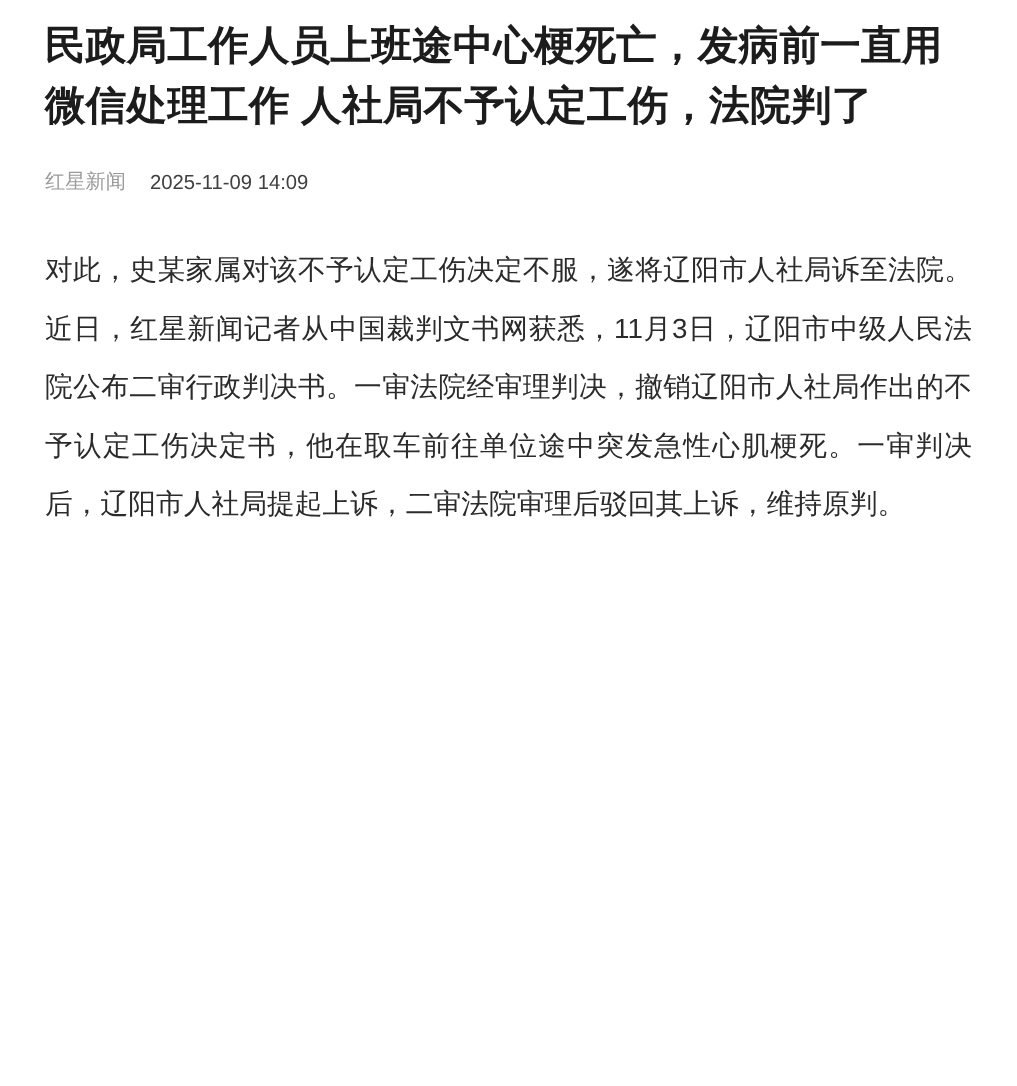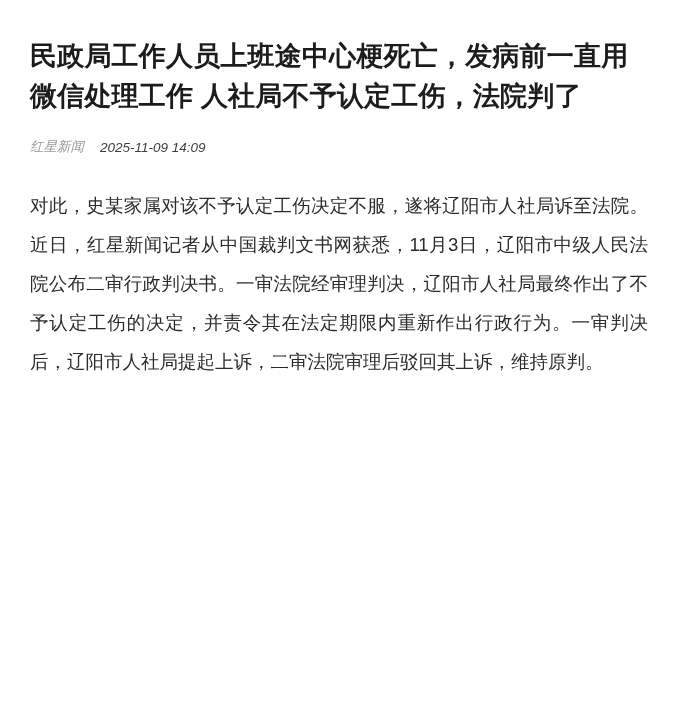--- a/index.html
+++ b/index.html
@@ -8,38 +8,37 @@
     background: #ffffff;
   }
   body {
     width: 678px;
     min-height: 724px;
     font-family: "Liberation Sans", "DejaVu Sans", sans-serif;
     color: #1a1a1a;
     -webkit-font-smoothing: antialiased;
   }
   .article {
-    padding: 36px 30px 20px 30px;
+    padding: 10px 30px 20px 30px;
     box-sizing: border-box;
     width: 678px;
   }
   .headline {
     font-size: 27px;
     line-height: 40px;
     font-weight: bold;
     color: #1c1c1c;
     letter-spacing: 0.2px;
     margin: 0 0 22px 0;
     word-break: break-word;
   }
   .meta {
     display: flex;
     align-items: center;
     margin-bottom: 30px;
-    font-style: italic;
   }
   .meta-source {
     font-size: 13.5px;
     color: #9b9b9b;
     margin-right: 16px;
   }
   .meta-time {
     font-size: 13.5px;
     color: #404040;
   }
@@ -62,16 +61,16 @@
 <div class="article">
 
   <h1 class="headline">民政局工作人员上班途中心梗死亡，发病前一直用微信处理工作 人社局不予认定工伤，法院判了</h1>
 
   <div class="meta">
     <span class="meta-source">红星新闻</span>
     <span class="meta-time">2025-11-09 14:09</span>
   </div>
 
   <div class="body-text">
-    <p>对此，史某家属对该不予认定工伤决定不服，遂将辽阳市人社局诉至法院。近日，红星新闻记者从中国裁判文书网获悉，11月3日，辽阳市中级人民法院公布二审行政判决书。一审法院经审理判决，辽阳市人社局最终作出了不予认定工伤的决定，并责令其在法定期限内重新作出行政行为。一审判决后，辽阳市人社局提起上诉，二审法院审理后驳回其上诉，维持原判。</p>
+    <p>对此，史某家属对该不予认定工伤决定不服，遂将辽阳市人社局诉至法院。近日，红星新闻记者从中国裁判文书网获悉，11月3日，辽阳市中级人民法院公布二审行政判决书。一审法院经审理判决，撤销辽阳市人社局作出的不予认定工伤决定书，他在取车前往单位途中突发急性心肌梗死。一审判决后，辽阳市人社局提起上诉，二审法院审理后驳回其上诉，维持原判。</p>
   </div>
 
 </div>
 
 </body></html>

